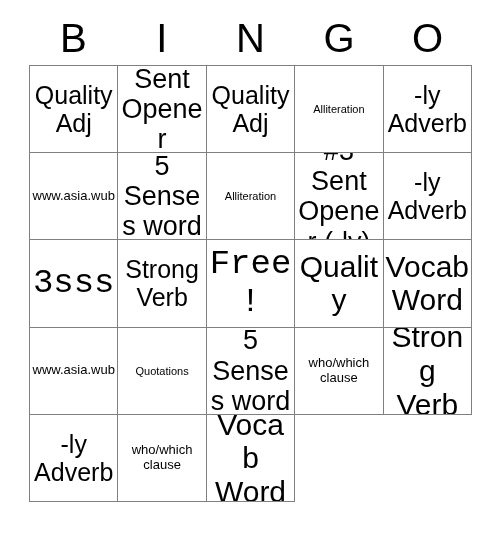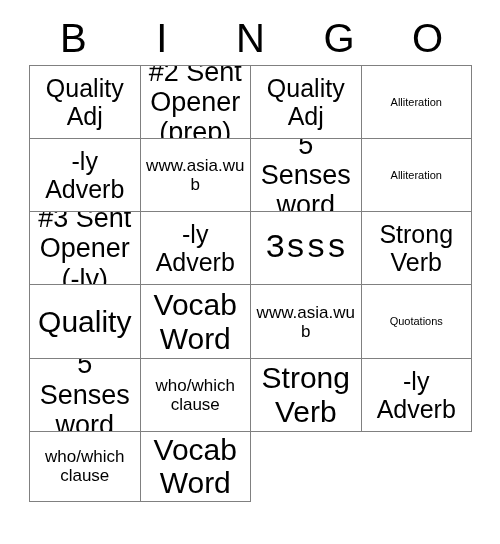--- a/index.html
+++ b/index.html
@@ -44,21 +44,21 @@
   .grid {
     position: absolute;
     left: 29px;
     top: 65px;
     width: 443px;
     height: 437px;
     border-top: 1px solid #808080;
     border-left: 1px solid #808080;
     box-sizing: border-box;
     display: grid;
-    grid-template-columns: repeat(4, 1fr);
+    grid-template-columns: repeat(5, 1fr);
     grid-template-rows: repeat(5, 1fr);
     background: #ffffff;
   }
   .cell {
     border-right: 1px solid #808080;
     border-bottom: 1px solid #808080;
     box-sizing: border-box;
     display: flex;
     align-items: center;
     justify-content: center;
@@ -72,21 +72,21 @@
     width: 100%;
     line-height: 1.12;
     word-wrap: break-word;
     color: #000000;
   }
   
   .fs-xxl .cell-text { font-size: 34px; font-family: Liberation Mono, monospace; }
   .fs-xl  .cell-text { font-size: 30px; }
   .fs-lg  .cell-text { font-size: 25px; }
   .fs-md  .cell-text { font-size: 27px; }
-  .fs-sm  .cell-text { font-size: 17px; }
+  .fs-sm  .cell-text { font-size: 13px; }
   .fs-xs  .cell-text { font-size: 11px; }
 </style>
 </head>
 <body>
 
 <div class="bingo-card">
 
   <div class="header-row">
     <div class="header-letter">
       <span>B</span>
@@ -138,20 +138,23 @@
     <div class="cell fs-lg">
       <span class="cell-text">-ly Adverb</span>
     </div>
 
     <div class="cell fs-xxl">
       <span class="cell-text">3sss</span>
     </div>
     <div class="cell fs-lg">
       <span class="cell-text">Strong Verb</span>
     </div>
+    <div class="cell fs-xxl">
+      <span class="cell-text">Free!</span>
+    </div>
     <div class="cell fs-xl">
       <span class="cell-text">Quality</span>
     </div>
     <div class="cell fs-xl">
       <span class="cell-text">Vocab Word</span>
     </div>
 
     <div class="cell fs-sm">
       <span class="cell-text">www.asia.wub</span>
     </div>

